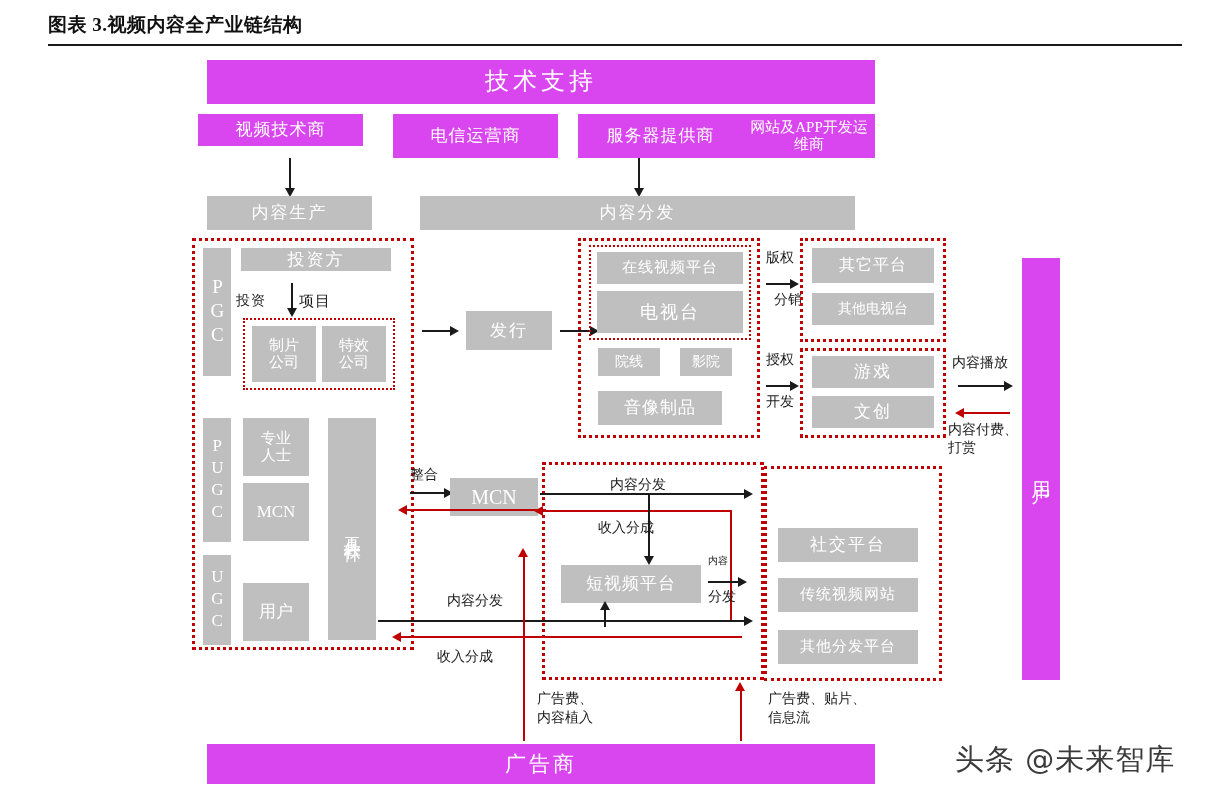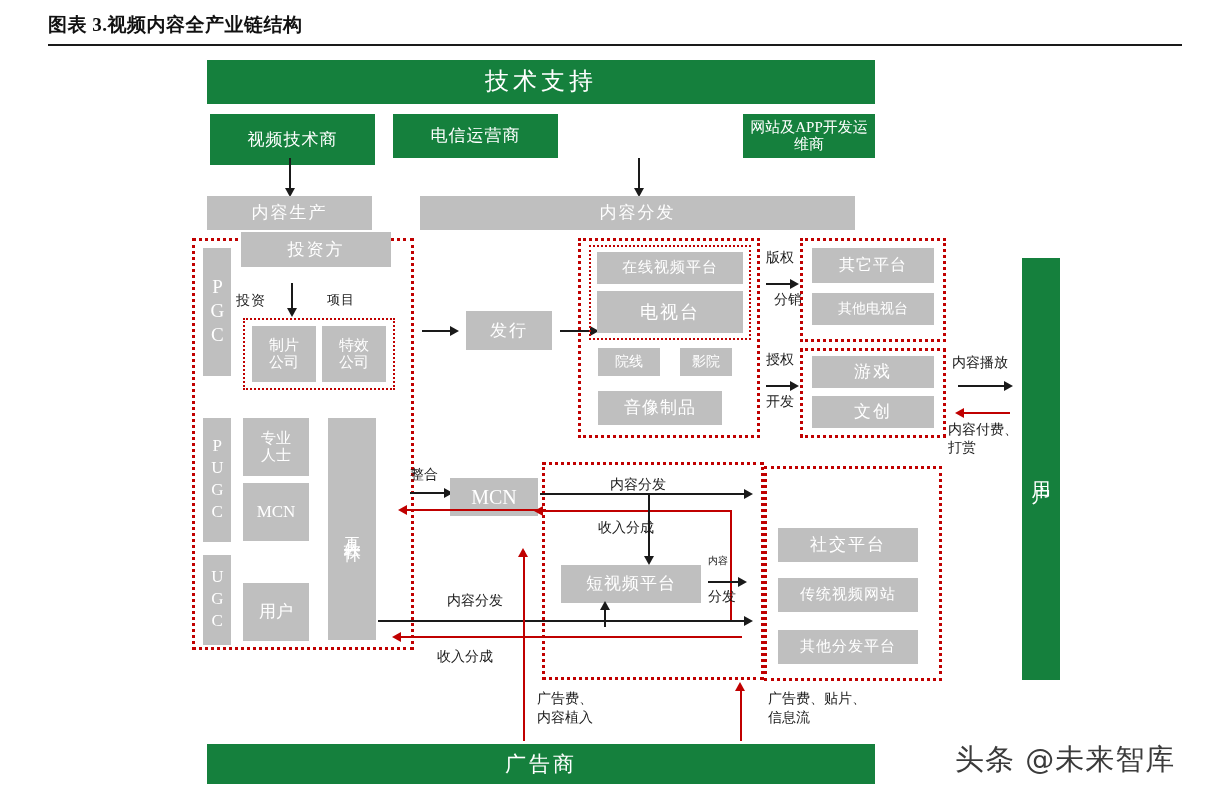--- a/index.html
+++ b/index.html
@@ -36,21 +36,21 @@
   .box{
     position:absolute;
     box-sizing:border-box;
     display:flex;
     align-items:center;
     justify-content:center;
     text-align:center;
     color:#ffffff;
     line-height:1.15;
   }
-  .red{ background:#15803d;justify-content:center; }
+  .red{ background:#d946ef;justify-content:center; }
   .gray{ background:#bfbfbf; }
 
   .vtext{
     writing-mode:vertical-rl;
     text-orientation:upright;
     letter-spacing:3px;
   }
 
   
   .dash{
@@ -98,26 +98,29 @@
 
 <div id="page">
 
   <div class="title">图表 3.视频内容全产业链结构</div>
   <div class="title-rule"></div>
 
   <div class="box red" style="left:207px;top:60px;width:668px;height:44px;font-size:24px;letter-spacing:4px;">
     <span>技术支持</span>
   </div>
 
-  <div class="box red" style="left:210px;top:114px;width:165px;height:51px;font-size:17px;letter-spacing:1px;">
+  <div class="box red" style="left:198px;top:114px;width:165px;height:32px;font-size:17px;letter-spacing:1px;">
     <span>视频技术商</span>
   </div>
   <div class="box red" style="left:393px;top:114px;width:165px;height:44px;font-size:17px;letter-spacing:1px;">
     <span>电信运营商</span>
   </div>
+  <div class="box red" style="left:578px;top:114px;width:165px;height:44px;font-size:17px;letter-spacing:1px;">
+    <span>服务器提供商</span>
+  </div>
   <div class="box red" style="left:743px;top:114px;width:132px;height:44px;font-size:15px;padding:0 4px;">
     <span>网站及APP开发运维商</span>
   </div>
 
   <div class="ln" style="left:289px;top:158px;width:2px;height:31px;"></div>
   <div class="ah ah-down" style="left:285px;top:188px;"></div>
 
   <div class="ln" style="left:638px;top:158px;width:2px;height:31px;"></div>
   <div class="ah ah-down" style="left:634px;top:188px;"></div>
 
@@ -127,26 +130,26 @@
   <div class="box gray" style="left:420px;top:196px;width:435px;height:34px;font-size:17px;letter-spacing:2px;">
     <span>内容分发</span>
   </div>
 
   <div class="dash" style="left:192px;top:238px;width:222px;height:412px;"></div>
 
   <div class="box gray vtext" style="left:203px;top:248px;width:28px;height:128px;font-size:19px;">
     <span>PGC</span>
   </div>
 
-  <div class="box gray" style="left:241px;top:232px;width:150px;height:35px;font-size:17px;letter-spacing:2px;">
+  <div class="box gray" style="left:241px;top:248px;width:150px;height:23px;font-size:17px;letter-spacing:2px;">
     <span>投资方</span>
   </div>
 
   <div class="lbl" style="left:236px;top:292px;font-size:14px;letter-spacing:1px;"><span>投资</span></div>
-  <div class="lbl" style="left:299px;top:292px;font-size:13px;letter-spacing:1px;margin-left:28px;"><span>项目</span></div>
+  <div class="lbl" style="left:299px;top:292px;font-size:15px;letter-spacing:1px;"><span>项目</span></div>
   <div class="ln" style="left:291px;top:283px;width:2px;height:28px;"></div>
   <div class="ah ah-down" style="left:287px;top:308px;"></div>
 
   <div class="dash" style="left:243px;top:318px;width:152px;height:72px;border-width:2px;"></div>
   <div class="box gray" style="left:252px;top:326px;width:64px;height:56px;font-size:15px;white-space:pre-line;">
     <span>制片
 公司</span>
   </div>
   <div class="box gray" style="left:322px;top:326px;width:64px;height:56px;font-size:15px;white-space:pre-line;">
     <span>特效

